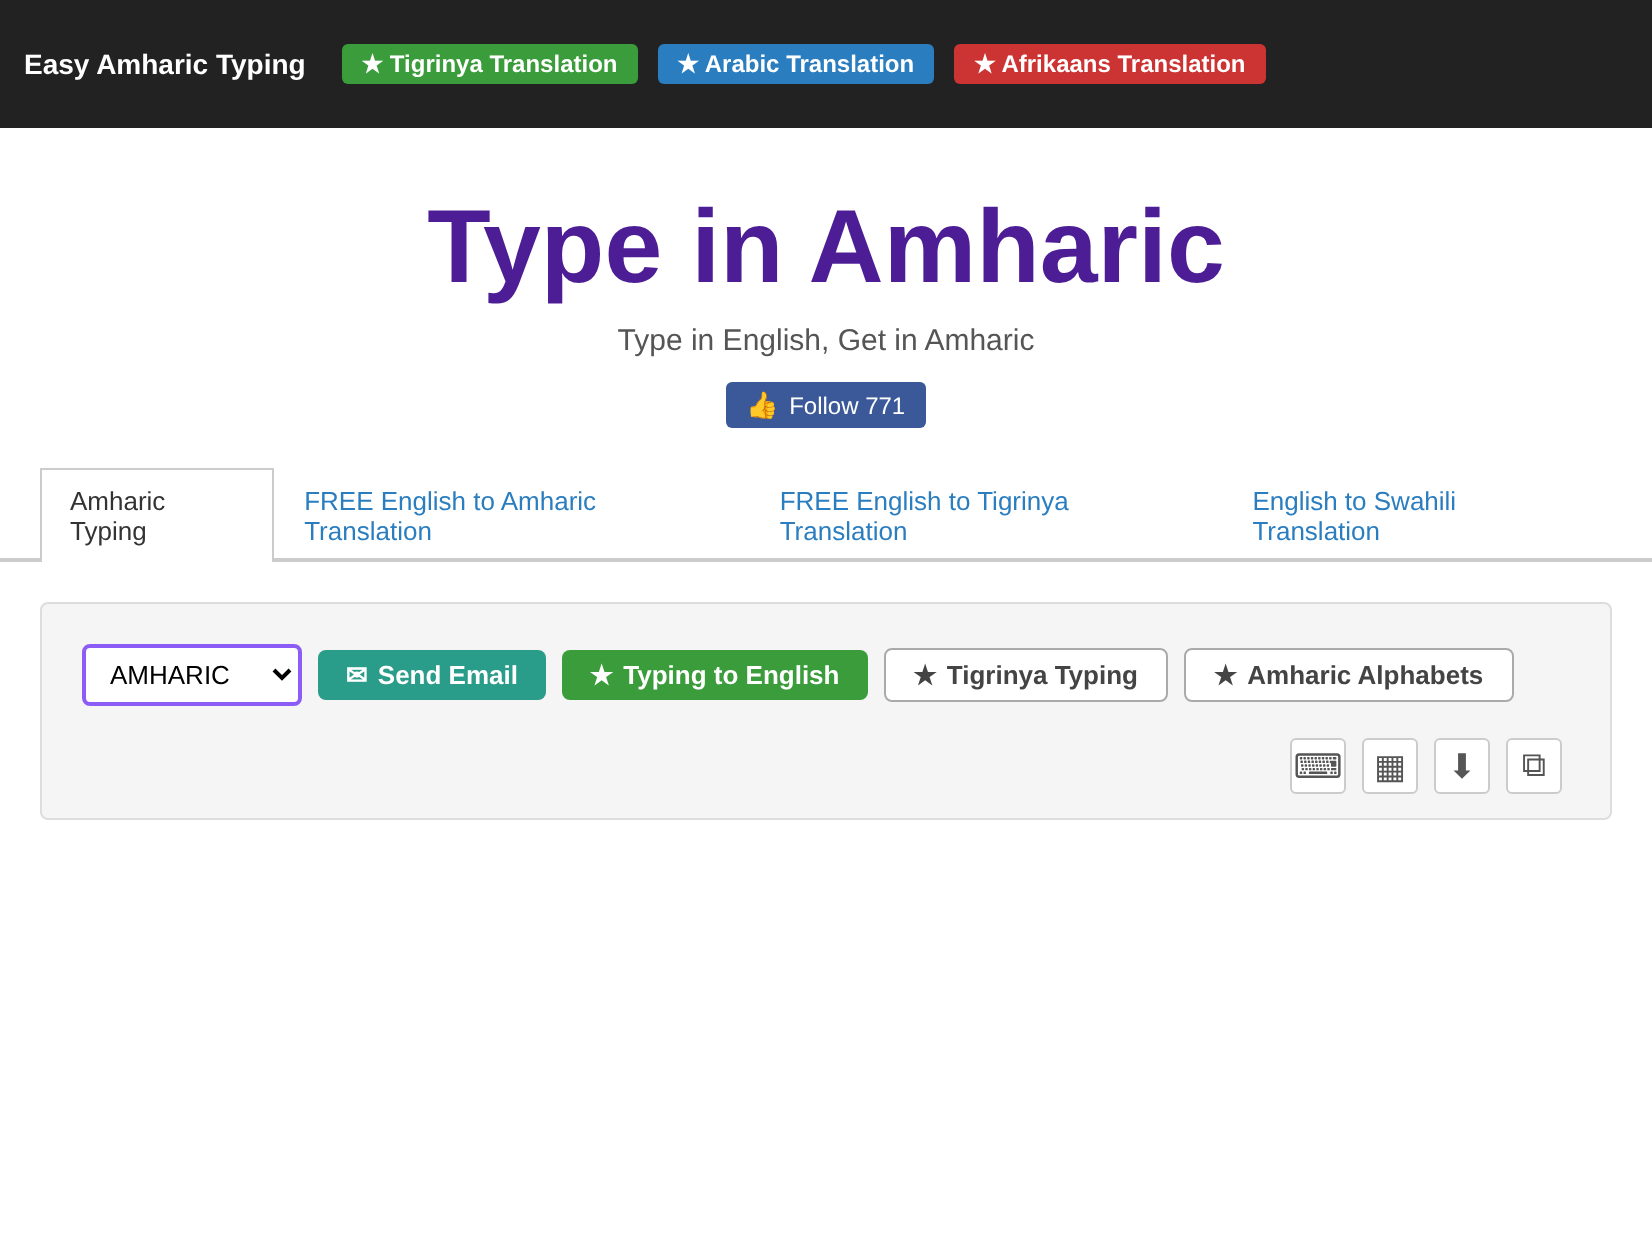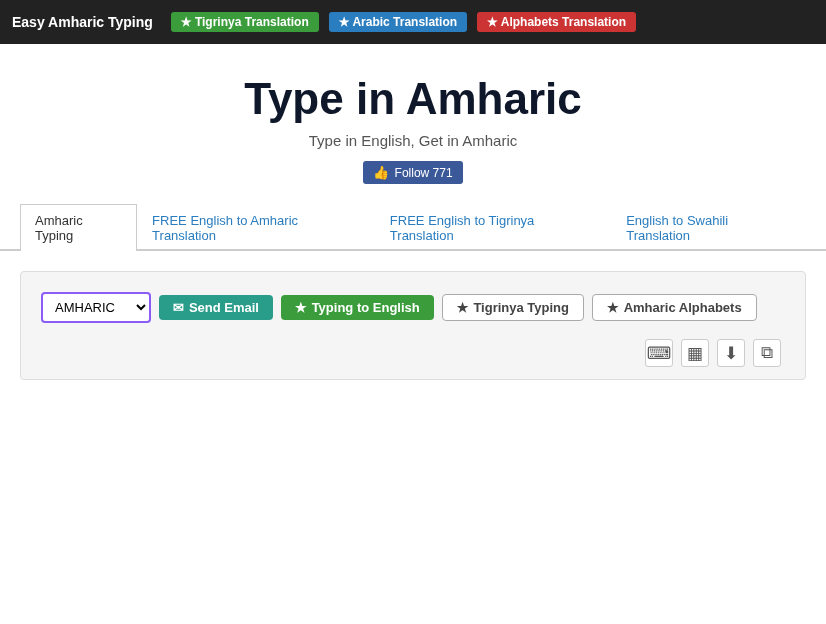--- a/index.html
+++ b/index.html
@@ -1,21 +1,21 @@
 <!DOCTYPE html>
 <html><head>
   <meta charset="utf-8">
   <style>
     * { box-sizing: border-box; margin: 0; padding: 0; }
     body { font-family: Arial, sans-serif; background: #fff; width: 826px; }
 
     
     #top-nav {
       background: #222;
-      padding: 12px 12px;
+      padding: 22px 12px;
       display: flex;
       align-items: center;
       gap: 10px;
     }
     #top-nav .site-title {
       color: #fff;
       font-size: 14px;
       font-weight: bold;
       margin-right: 8px;
       white-space: nowrap;
@@ -37,22 +37,22 @@
     .nav-btn.green  { background: #3a9c3a; }
     .nav-btn.blue   { background: #2a7dbf; }
     .nav-btn.red    { background: #cc3333; }
 
     
     #hero {
       text-align: center;
       padding: 30px 20px 10px;
     }
     #hero h1 {
-      font-size: 44px;
-      color: #0f172a;
+      font-size: 52px;
+      color: #4c1d95;
       font-weight: bold;
       margin-bottom: 8px;
     }
     #hero .subtitle {
       font-size: 15px;
       color: #555;
       margin-bottom: 12px;
     }
     .fb-follow {
       display: inline-flex;
@@ -173,21 +173,21 @@
       background: #fff;
     }
   </style>
 </head>
 <body>
 
 <nav id="top-nav">
   <span class="site-title">Easy Amharic Typing</span>
   <button class="nav-btn green">★ Tigrinya Translation</button>
   <button class="nav-btn blue">★ Arabic Translation</button>
-  <button class="nav-btn red">★ Alphabets Translation</button>
+  <button class="nav-btn red">★ Afrikaans Translation</button>
 </nav>
 
 <section id="hero">
   <h1>Type in Amharic</h1>
   <p class="subtitle">Type in English, Get in Amharic</p>
   <div class="fb-follow">
     <span class="thumb">👍</span>
     <span>Follow 771</span>
   </div>
 </section>

